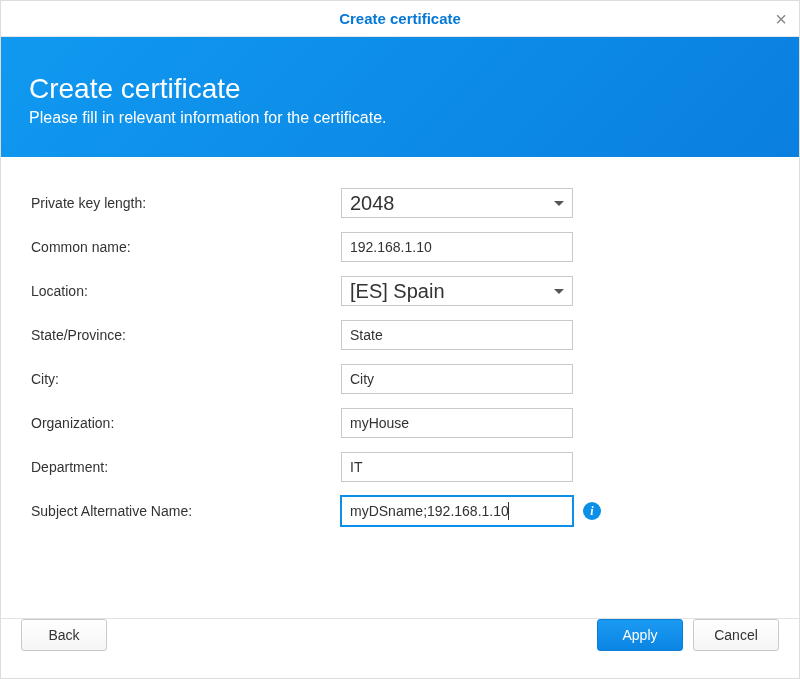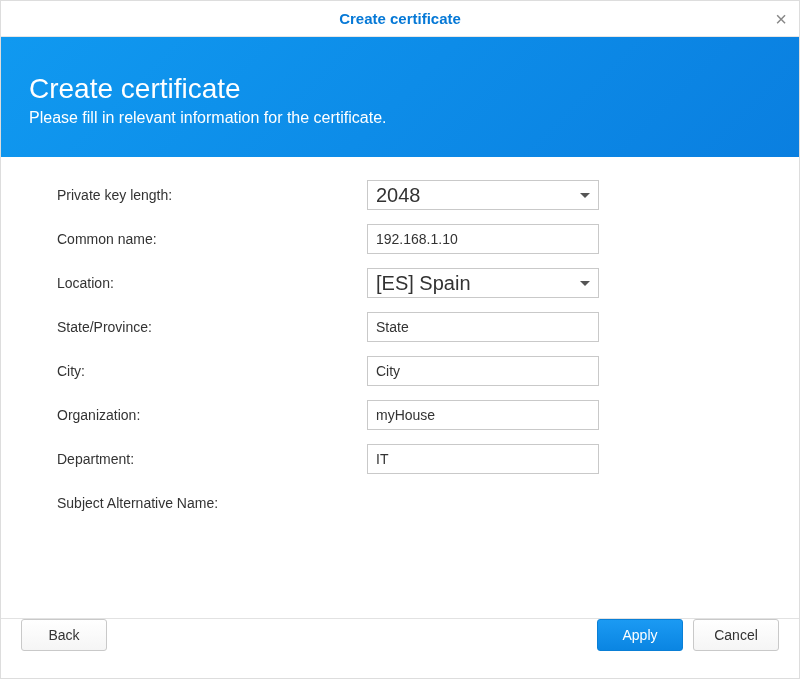--- a/index.html
+++ b/index.html
@@ -49,23 +49,22 @@
       font-size: 28px;
       font-weight: 400;
       margin-bottom: 4px;
     }
     .banner-subtitle {
       font-size: 16px;
       font-weight: 300;
     }
     .form-area {
       flex: 1;
-      padding: 22px 30px 10px 30px;
+      padding: 30px 30px 10px 30px;
       overflow: auto;
-      margin-left: 26px;
     }
     .form-row {
       display: flex;
       align-items: center;
       margin-bottom: 12px;
       height: 32px;
     }
     .form-label {
       width: 310px;
       flex-shrink: 0;
@@ -234,20 +233,27 @@
 
     <div class="form-row">
       <div class="form-label">Department:</div>
       <div class="form-control-wrap">
         <input class="text-input" type="text" value="IT" style="">
       </div>
     </div>
 
     <div class="form-row">
       <div class="form-label">Subject Alternative Name:</div>
+      <div class="form-control-wrap">
+        <div class="text-input focused" style="display:flex;align-items:center;">
+          <span>myDSname;192.168.1.10</span>
+            <span class="text-cursor"></span>
+        </div>
+        <span class="info-icon">i</span>
+      </div>
     </div>
 
   </div>
 
   <div class="footer">
     <button class="btn">Back</button>
     <div class="footer-right">
       <button class="btn primary">Apply</button>
       <button class="btn">Cancel</button>
     </div>

